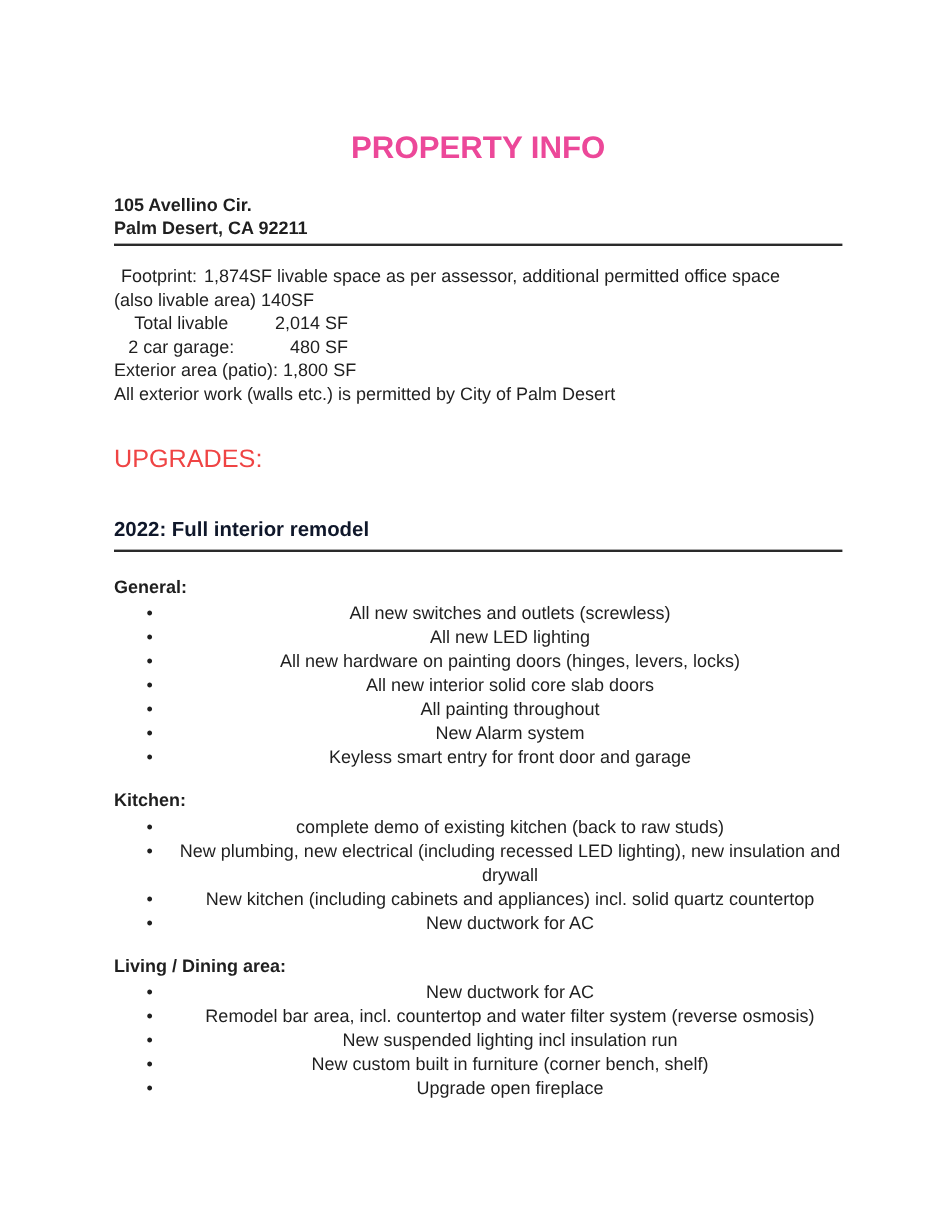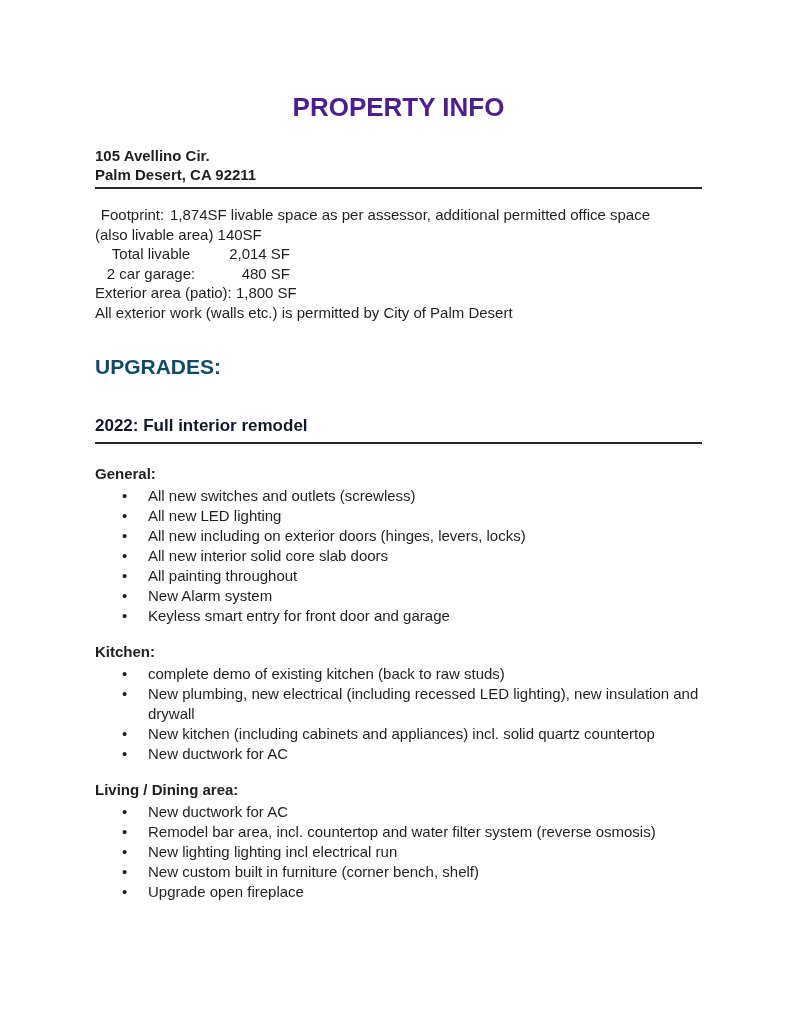--- a/index.html
+++ b/index.html
@@ -16,27 +16,27 @@
     color: #1f1f1f;
     overflow: hidden;
     box-sizing: border-box;
   }
   .content {
     box-sizing: border-box;
     width: 100%;
     padding: 92px 89px 0 95px; 
   }
   .title {
-    margin: 0 0 24px 0;
+    margin: 16px 0 24px 0;
     font-size: 26px;
     line-height: 30px;
     font-weight: 700;
     text-align: center;
     letter-spacing: 0px;
-    color: #4c1d95;
+    color: #ec4899;
   }
   .address {
     font-size: 15px;
     line-height: 19px;
     font-weight: 700;
     border-bottom: 2px solid #2a2a2a;
     padding-bottom: 3px;
     margin-bottom: 16px;
   }
   .facts {
@@ -54,22 +54,22 @@
   .w112 { width: 112px; }
   .fvalue-right {
     display: inline-block;
     width: 83px;
     text-align: right;
   }
   .upgrades-heading {
     margin: 32px 0 0 0;
     font-size: 21px;
     line-height: 26px;
-    font-weight: 700;
-    color: #0c4a6e;
+    font-weight: 400;
+    color: #ef4444;
   }
   .year-heading {
     margin: 36px 0 0 0;
     font-size: 17px;
     line-height: 20px;
     font-weight: 700;
     border-bottom: 2px solid #2a2a2a;
     padding-bottom: 6px;
     color: #0f172a;
   }
@@ -83,20 +83,21 @@
   ul.bullets {
     list-style: none;
     margin: 3px 0 0 0;
     padding: 0;
     font-size: 15px;
     line-height: 20px;
   }
   ul.bullets li {
     position: relative;
     padding-left: 53px;
+    text-align: center;
   }
   ul.bullets li::before {
     content: "\2022";
     position: absolute;
     left: 27px;
     top: 0;
     font-size: 15px;
   }
 </style>
 </head>
@@ -122,38 +123,38 @@
     </div>
 
     <h2 class="upgrades-heading">UPGRADES:</h2>
 
     <h3 class="year-heading">2022: Full interior remodel</h3>
 
     <p class="section-label">General:</p>
     <ul class="bullets">
       <li>All new switches and outlets (screwless)</li>
       <li>All new LED lighting</li>
-      <li>All new including on exterior doors (hinges, levers, locks)</li>
+      <li>All new hardware on painting doors (hinges, levers, locks)</li>
       <li>All new interior solid core slab doors</li>
       <li>All painting throughout</li>
       <li>New Alarm system</li>
       <li>Keyless smart entry for front door and garage</li>
     </ul>
 
     <p class="section-label tight">Kitchen:</p>
     <ul class="bullets">
       <li>complete demo of existing kitchen (back to raw studs)</li>
       <li>New plumbing, new electrical (including recessed LED lighting), new insulation and drywall</li>
       <li>New kitchen (including cabinets and appliances) incl. solid quartz countertop</li>
       <li>New ductwork for AC</li>
     </ul>
 
     <p class="section-label tight">Living / Dining area:</p>
     <ul class="bullets">
       <li>New ductwork for AC</li>
       <li>Remodel bar area, incl. countertop and water filter system (reverse osmosis)</li>
-      <li>New lighting lighting incl electrical run</li>
+      <li>New suspended lighting incl insulation run</li>
       <li>New custom built in furniture (corner bench, shelf)</li>
       <li>Upgrade open fireplace</li>
     </ul>
 
   </div>
 </div>
 
 </body></html>

